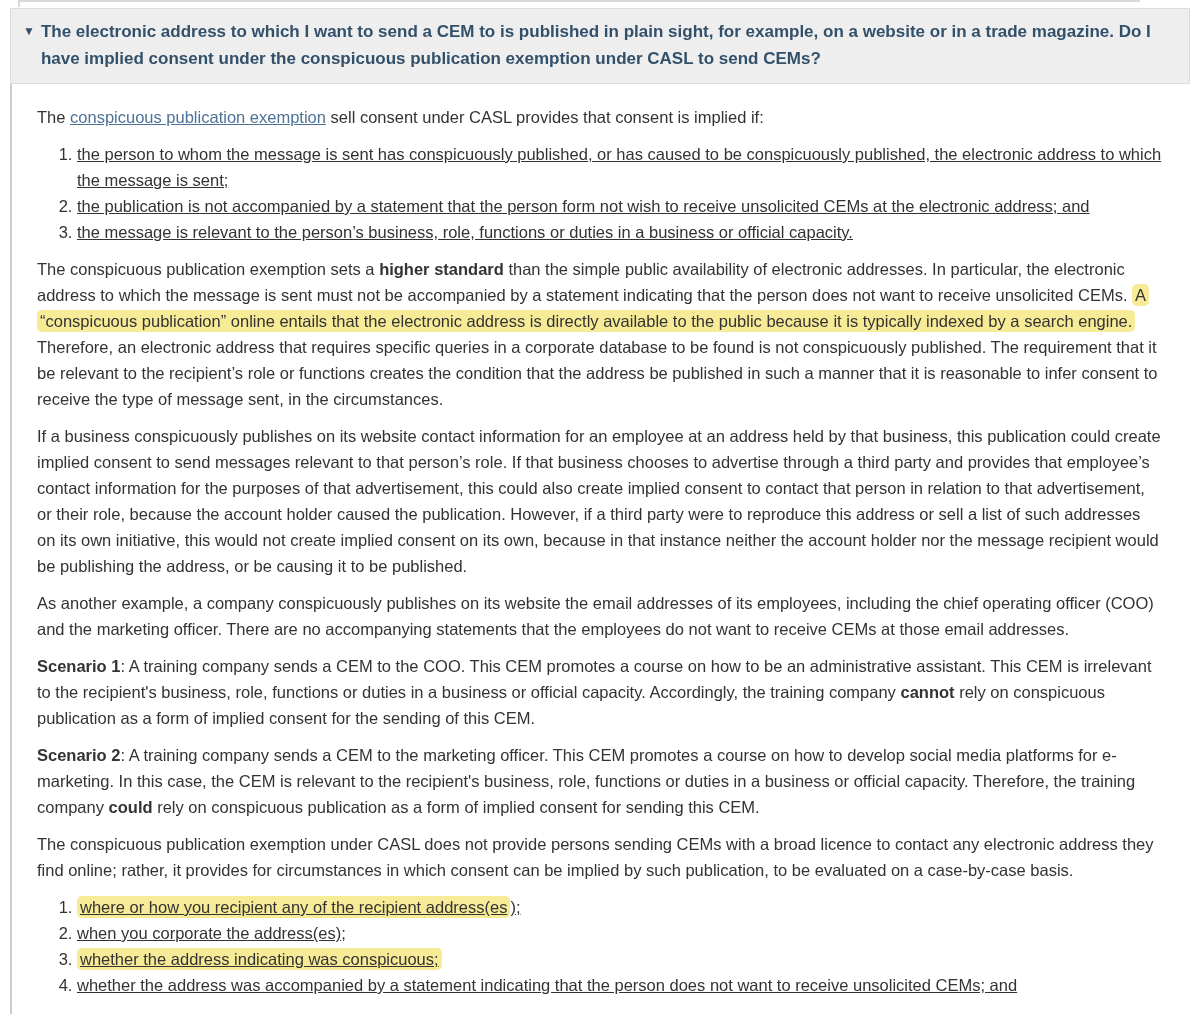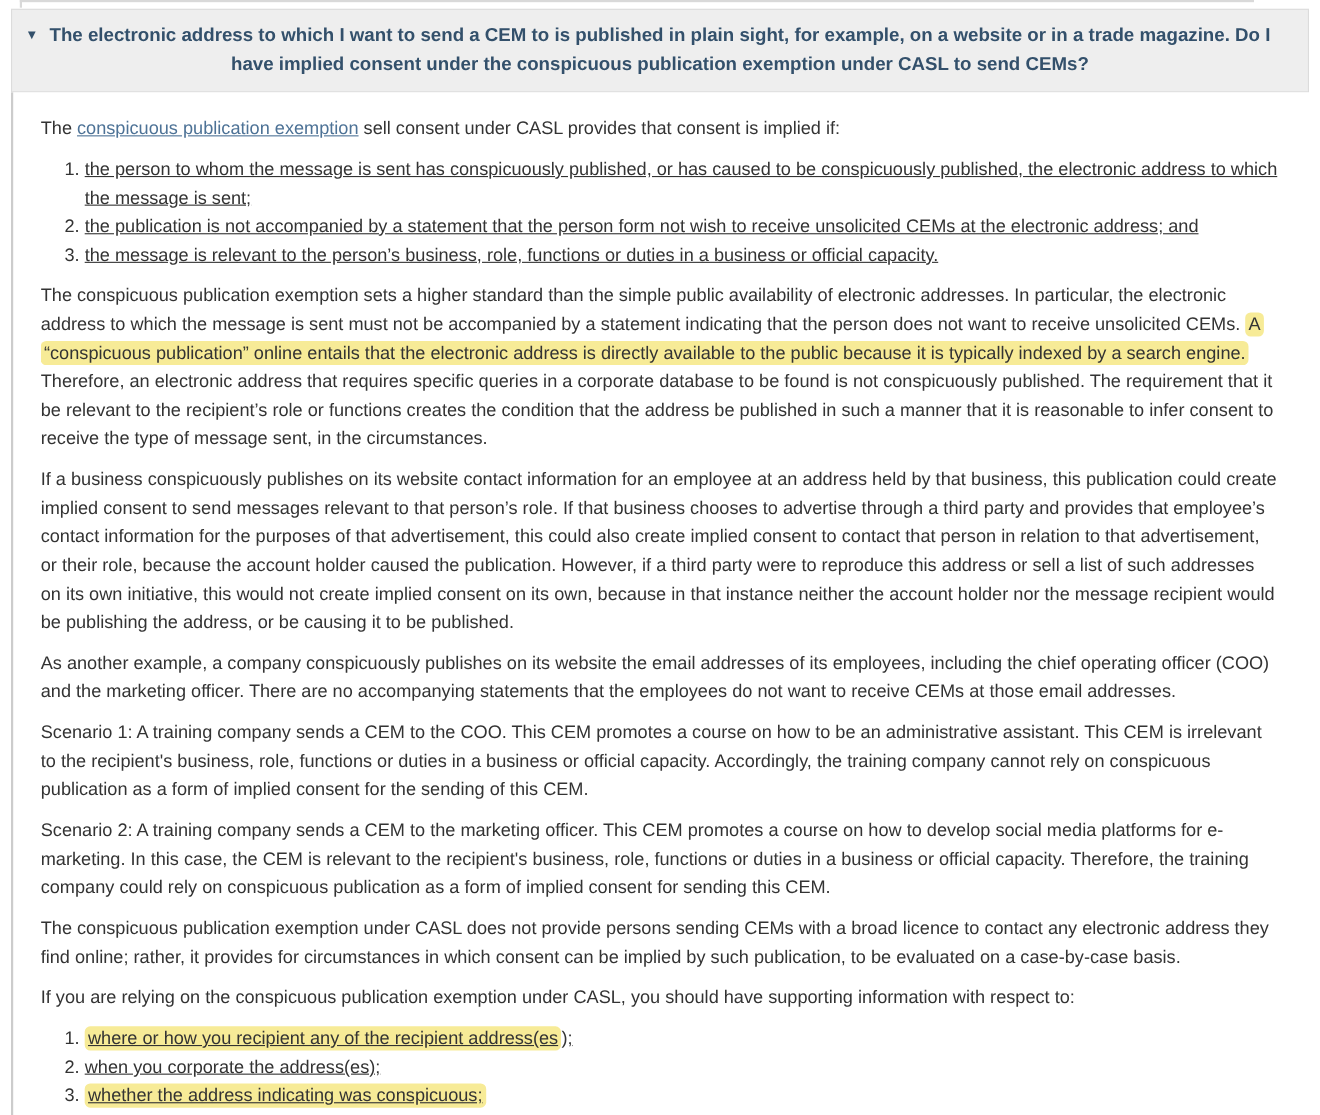--- a/index.html
+++ b/index.html
@@ -45,38 +45,37 @@
     font-size:12px;
     line-height:27px;
     margin-right:6px;
     flex:0 0 auto;
   }
   .acc-title{
     font-size:17px;
     font-weight:bold;
     line-height:27px;
     color:var(--header-text);
-    text-align:center;
   }
   .acc-body{
     border-left:2px solid #cccccc;
     background:#ffffff;
     padding:20px 28px 30px 25px;
     min-height:930px;
     font-size:16.5px;
     line-height:26px;
   }
   .acc-body p{margin:0 0 11px 0;}
   .acc-body ol{
     margin:0 0 11px 0;
     padding-left:40px;
     text-decoration:underline;
   }
   .acc-body ol li{margin:0;}
-  .bold{font-weight:normal;margin-top:20px;}
+  .bold{font-weight:bold;margin-top:20px;}
   .highlight{
     background:var(--highlight-bg);
     border-radius:5px;
     padding:2px 3px;
     -webkit-box-decoration-break:clone;
     box-decoration-break:clone;
   }
   a.inline-link{
     color:var(--link-color);
     cursor:pointer;
@@ -101,21 +100,20 @@
       <li><span>the publication is not accompanied by a statement that the person form not wish to receive unsolicited CEMs at the electronic address; and</span></li>
       <li><span>the message is relevant to the person’s business, role, functions or duties in a business or official capacity.</span></li>
     </ol>
 
     <p><span>The conspicuous publication exemption sets a </span><span class="bold">higher standard</span><span> than the simple public availability of electronic addresses. In particular, the electronic address to which the message is sent must not be accompanied by a statement indicating that the person does not want to receive unsolicited CEMs. </span><span class="highlight">A “conspicuous publication” online entails that the electronic address is directly available to the public because it is typically indexed by a search engine.</span><span> Therefore, an electronic address that requires specific queries in a corporate database to be found is not conspicuously published. The requirement that it be relevant to the recipient’s role or functions creates the condition that the address be published in such a manner that it is reasonable to infer consent to receive the type of message sent, in the circumstances.</span></p>
     <p><span>If a business conspicuously publishes on its website contact information for an employee at an address held by that business, this publication could create implied consent to send messages relevant to that person’s role. If that business chooses to advertise through a third party and provides that employee’s contact information for the purposes of that advertisement, this could also create implied consent to contact that person in relation to that advertisement, or their role, because the account holder caused the publication. However, if a third party were to reproduce this address or sell a list of such addresses on its own initiative, this would not create implied consent on its own, because in that instance neither the account holder nor the message recipient would be publishing the address, or be causing it to be published.</span></p>
     <p><span>As another example, a company conspicuously publishes on its website the email addresses of its employees, including the chief operating officer (COO) and the marketing officer. There are no accompanying statements that the employees do not want to receive CEMs at those email addresses.</span></p>
     <p><span class="bold">Scenario 1</span><span>: A training company sends a CEM to the COO. This CEM promotes a course on how to be an administrative assistant. This CEM is irrelevant to the recipient's business, role, functions or duties in a business or official capacity. Accordingly, the training company </span><span class="bold">cannot</span><span> rely on conspicuous publication as a form of implied consent for the sending of this CEM.</span></p>
     <p><span class="bold">Scenario 2</span><span>: A training company sends a CEM to the marketing officer. This CEM promotes a course on how to develop social media platforms for e-marketing. In this case, the CEM is relevant to the recipient's business, role, functions or duties in a business or official capacity. Therefore, the training company </span><span class="bold">could</span><span> rely on conspicuous publication as a form of implied consent for sending this CEM.</span></p>
     <p><span>The conspicuous publication exemption under CASL does not provide persons sending CEMs with a broad licence to contact any electronic address they find online; rather, it provides for circumstances in which consent can be implied by such publication, to be evaluated on a case-by-case basis.</span></p>
-    <p><span>If you are relying on the conspicuous publication exemption under CASL, you should have supporting information with respect to:</span></p>
 
     <ol>
       <li><span class="highlight">where or how you recipient any of the recipient address(es</span><span>);</span></li>
       <li><span>when you corporate the address(es);</span></li>
       <li><span class="highlight">whether the address indicating was conspicuous;</span></li>
       <li><span>whether the address was accompanied by a statement indicating that the person does not want to receive unsolicited CEMs; and</span></li>
 
     </ol>
   </div>
 </section>

